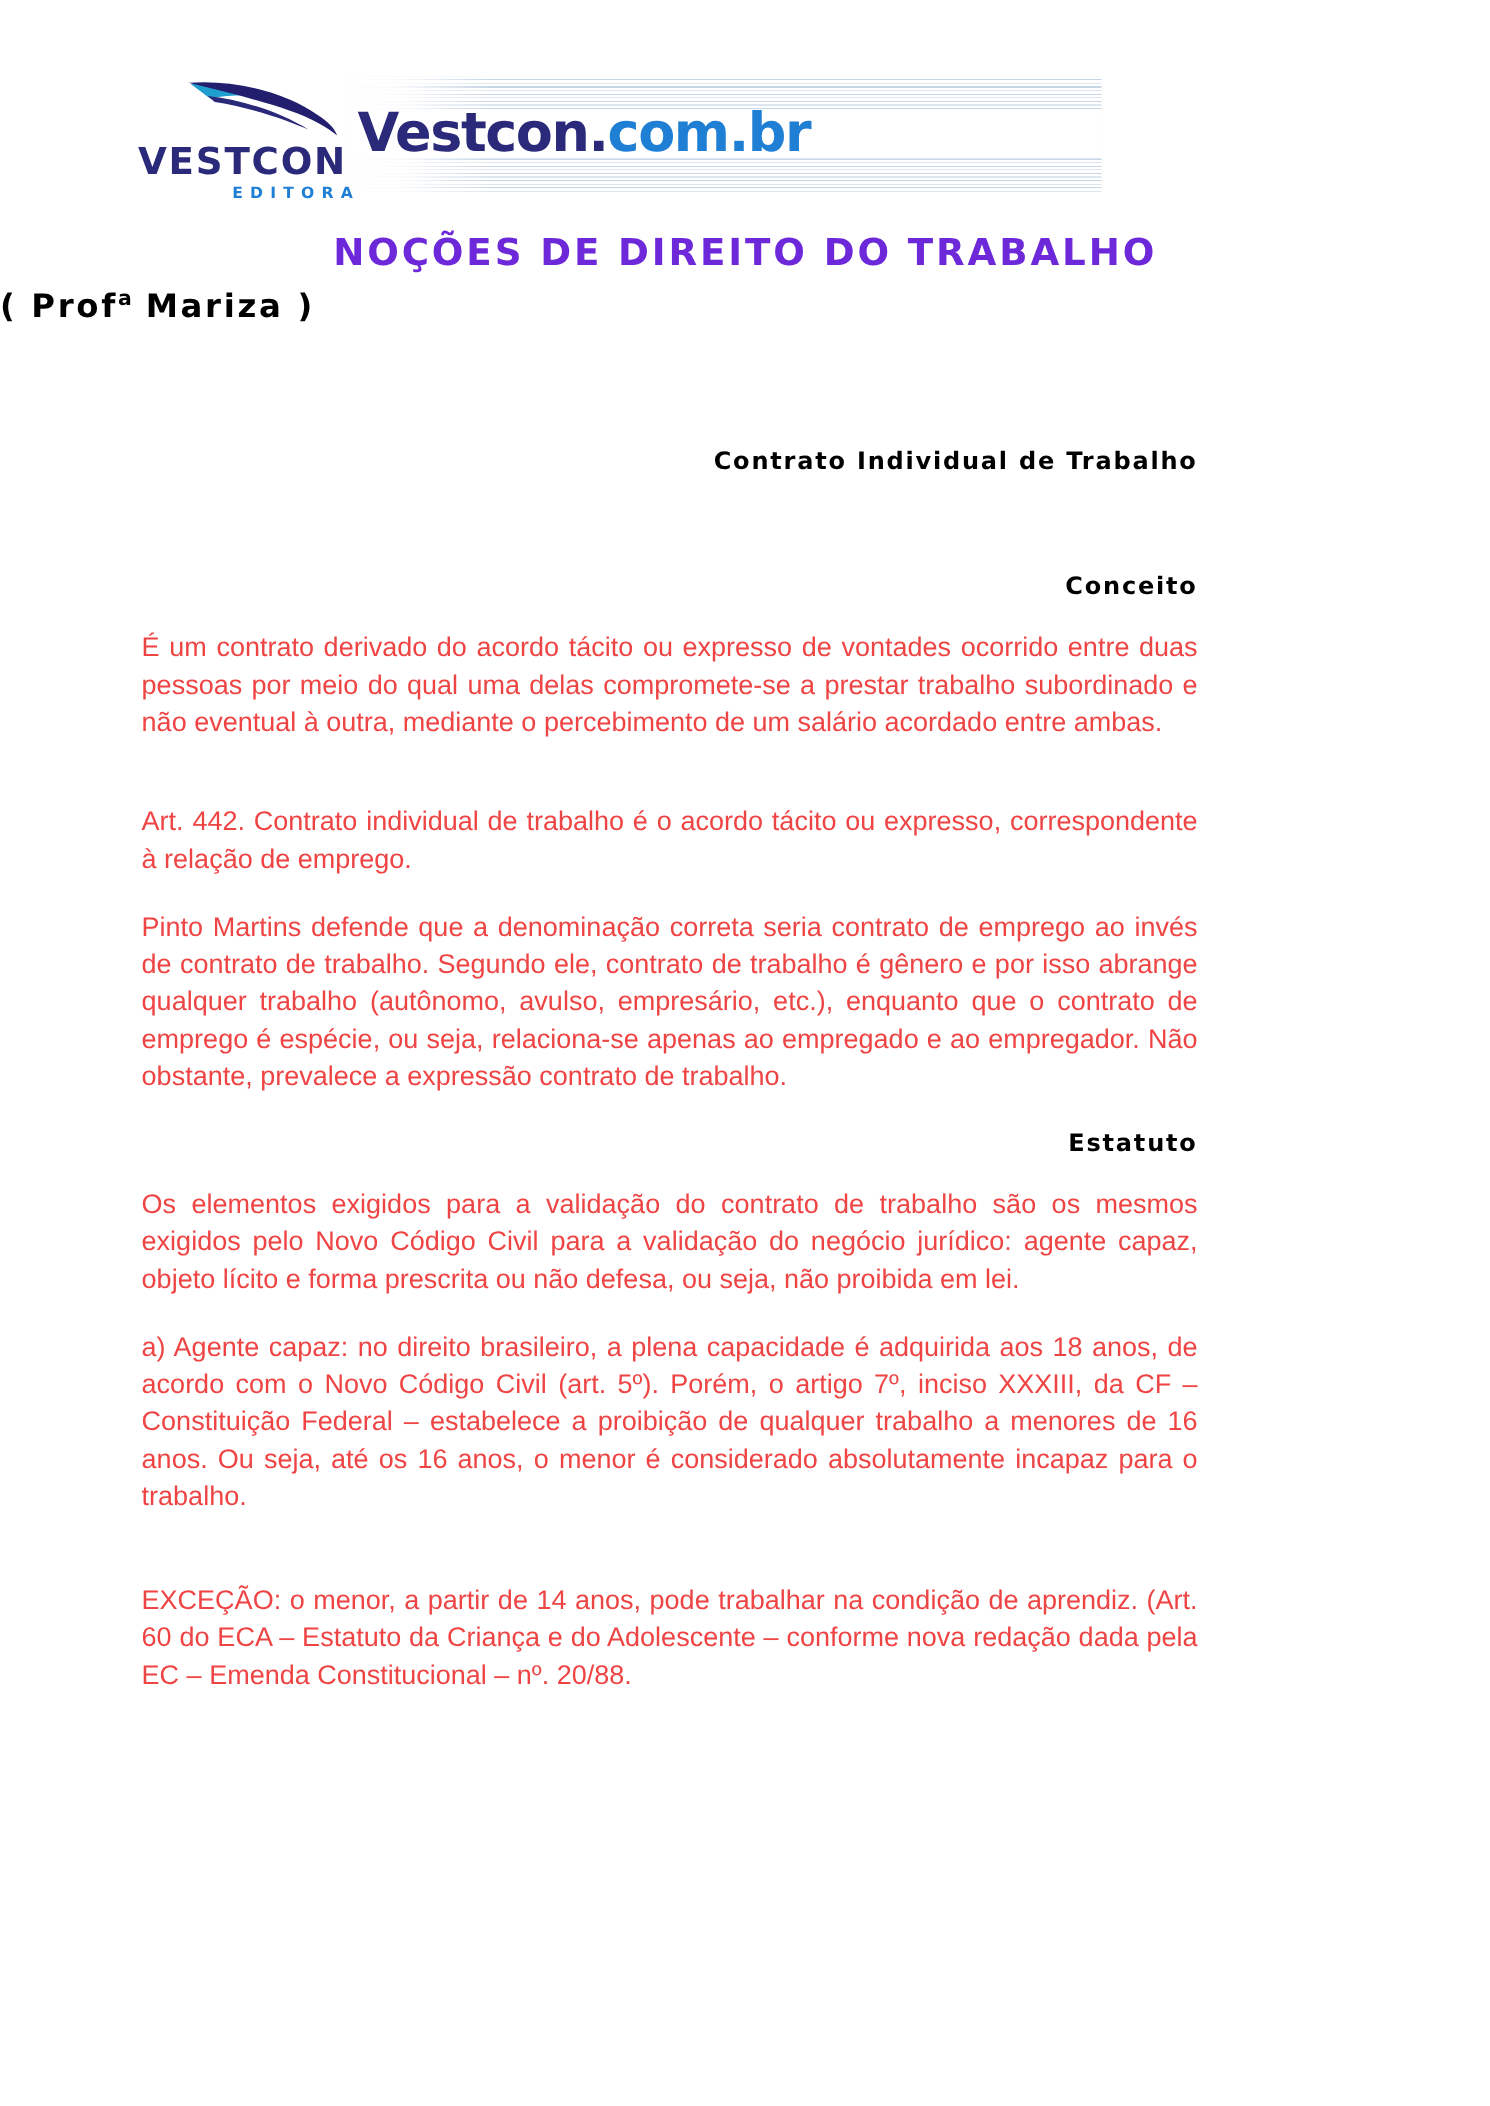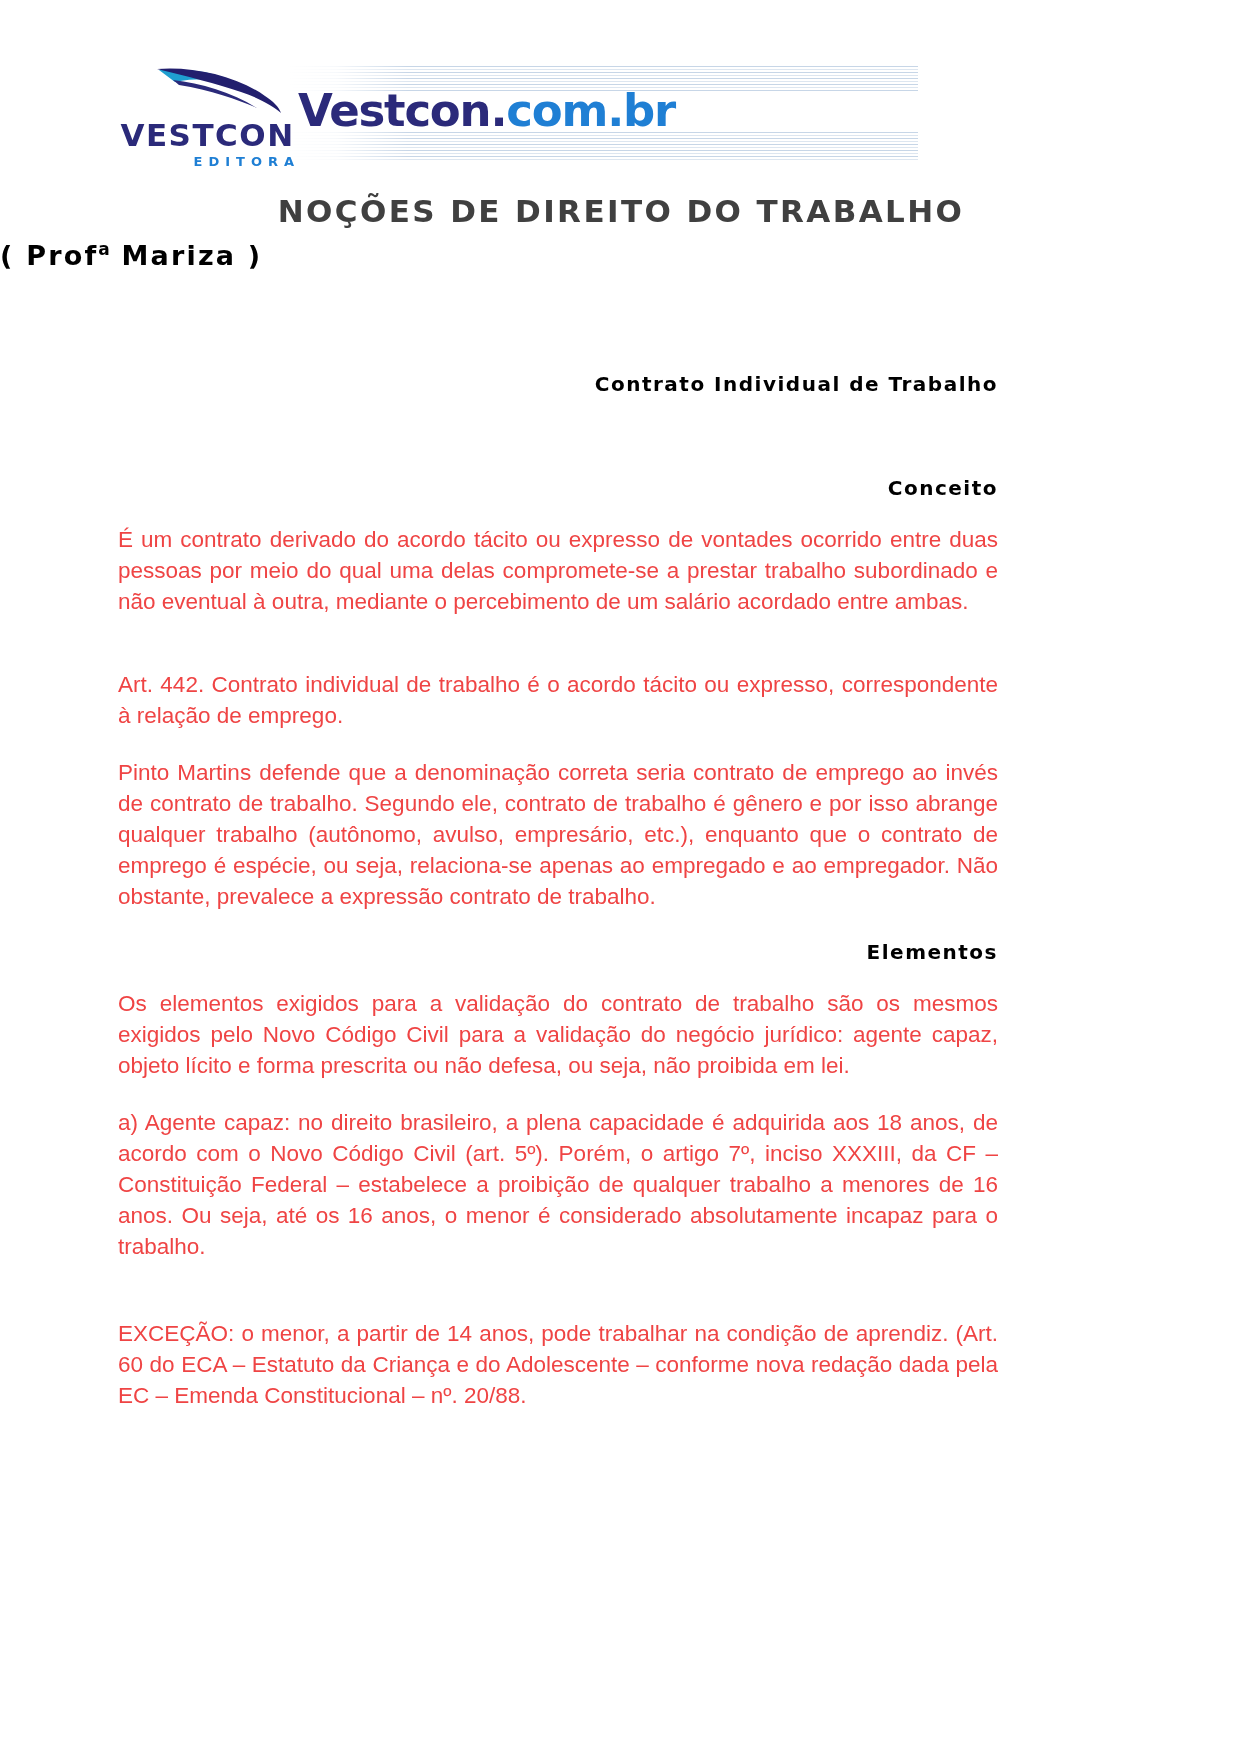--- a/index.html
+++ b/index.html
@@ -105,21 +105,20 @@
     left: 38px;
     top: 0px;
     width: 130px;
     height: 50px;
   }
   .logo-word {
     position: absolute;
     left: 0px;
     top: 52px;
     width: 185px;
-    text-align: center;
     font-family: "DejaVu Sans", sans-serif;
     font-weight: bold;
     font-size: 31px;
     letter-spacing: 1.5px;
     color: #2b2a7a;
     line-height: 34px;
   }
   .logo-sub {
     position: absolute;
     left: 0px;
@@ -138,21 +137,21 @@
   .doc-title {
     position: absolute;
     left: 0;
     top: 192px;
     width: 1242px;
     text-align: center;
     font-family: "DejaVu Sans", sans-serif;
     font-weight: bold;
     font-size: 31px;
     letter-spacing: 2.4px;
-    color: #404040;
+    color: #6d28d9;
     line-height: 38px;
   }
   .doc-subtitle {
     position: absolute;
     left: 0;
     top: 232px;
     width: 1242px;
     text-align: left;
     font-family: "DejaVu Sans", sans-serif;
     font-weight: bold;
@@ -244,21 +243,21 @@
 
     <div class="sp-26"></div>
 
     <div class="sp-26"></div>
     <p class="p-body">Art. 442. Contrato individual de trabalho é o acordo tácito ou expresso, correspondente à relação de emprego.</p>
 
     <div class="sp-26"></div>
     <p class="p-body">Pinto Martins  defende que a denominação correta seria contrato de emprego ao invés de contrato de trabalho. Segundo ele, contrato de trabalho  é gênero e por isso abrange qualquer trabalho (autônomo, avulso, empresário, etc.), enquanto que o contrato de emprego é espécie, ou seja, relaciona-se apenas ao empregado e ao empregador. Não obstante, prevalece a expressão contrato de trabalho.</p>
 
     <div class="sp-26"></div>
-    <p class="h-section">Elementos</p>
+    <p class="h-section">Estatuto</p>
 
     <div class="sp-22"></div>
     <p class="p-body">Os elementos exigidos para a validação do contrato de trabalho são os mesmos exigidos pelo Novo Código Civil para a validação do negócio jurídico: agente capaz, objeto lícito e  forma prescrita ou não defesa, ou seja, não proibida em lei.</p>
 
     <div class="sp-26"></div>
     <p class="p-body">a) Agente capaz: no direito brasileiro, a plena capacidade é adquirida aos 18 anos, de  acordo com o Novo Código Civil (art. 5º). Porém, o artigo 7º, inciso XXXIII, da CF – Constituição Federal – estabelece a proibição de qualquer trabalho a menores de 16 anos. Ou seja, até os 16 anos, o menor é considerado absolutamente incapaz para o trabalho.</p>
 
     <div class="sp-56"></div>
     <p class="p-body">EXCEÇÃO:      o menor,  a partir de 14 anos,  pode trabalhar na condição de aprendiz. (Art. 60 do ECA – Estatuto da Criança e do Adolescente – conforme  nova redação dada pela EC – Emenda Constitucional – nº.  20/88.</p>
 

